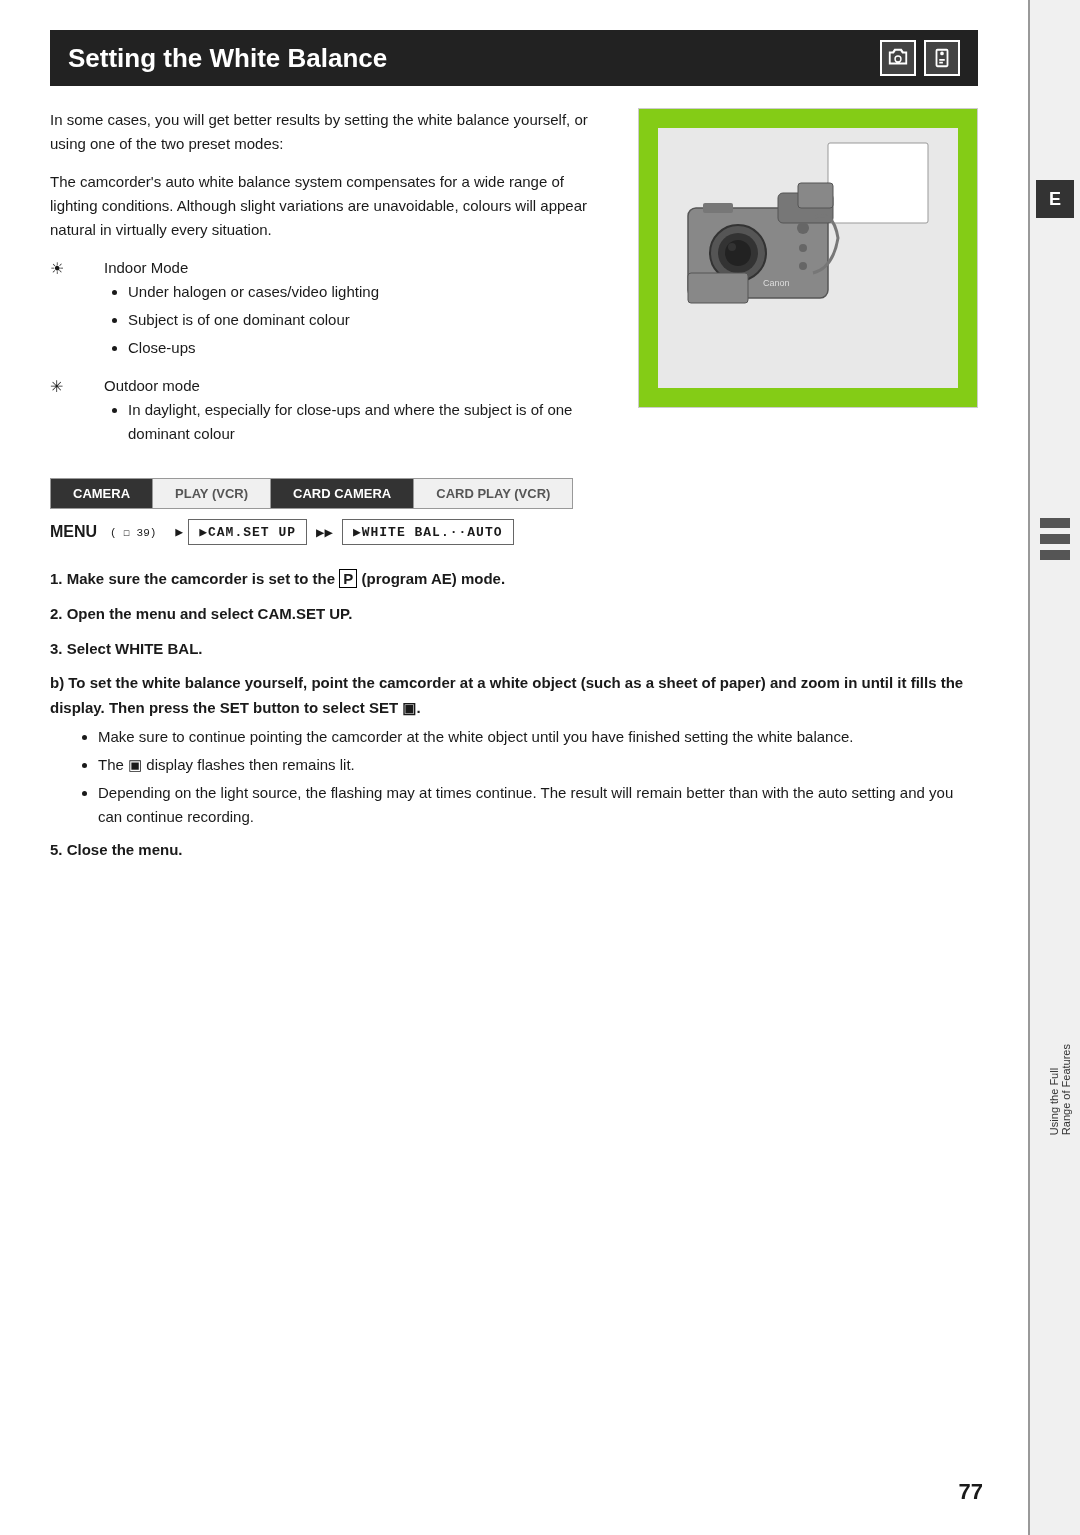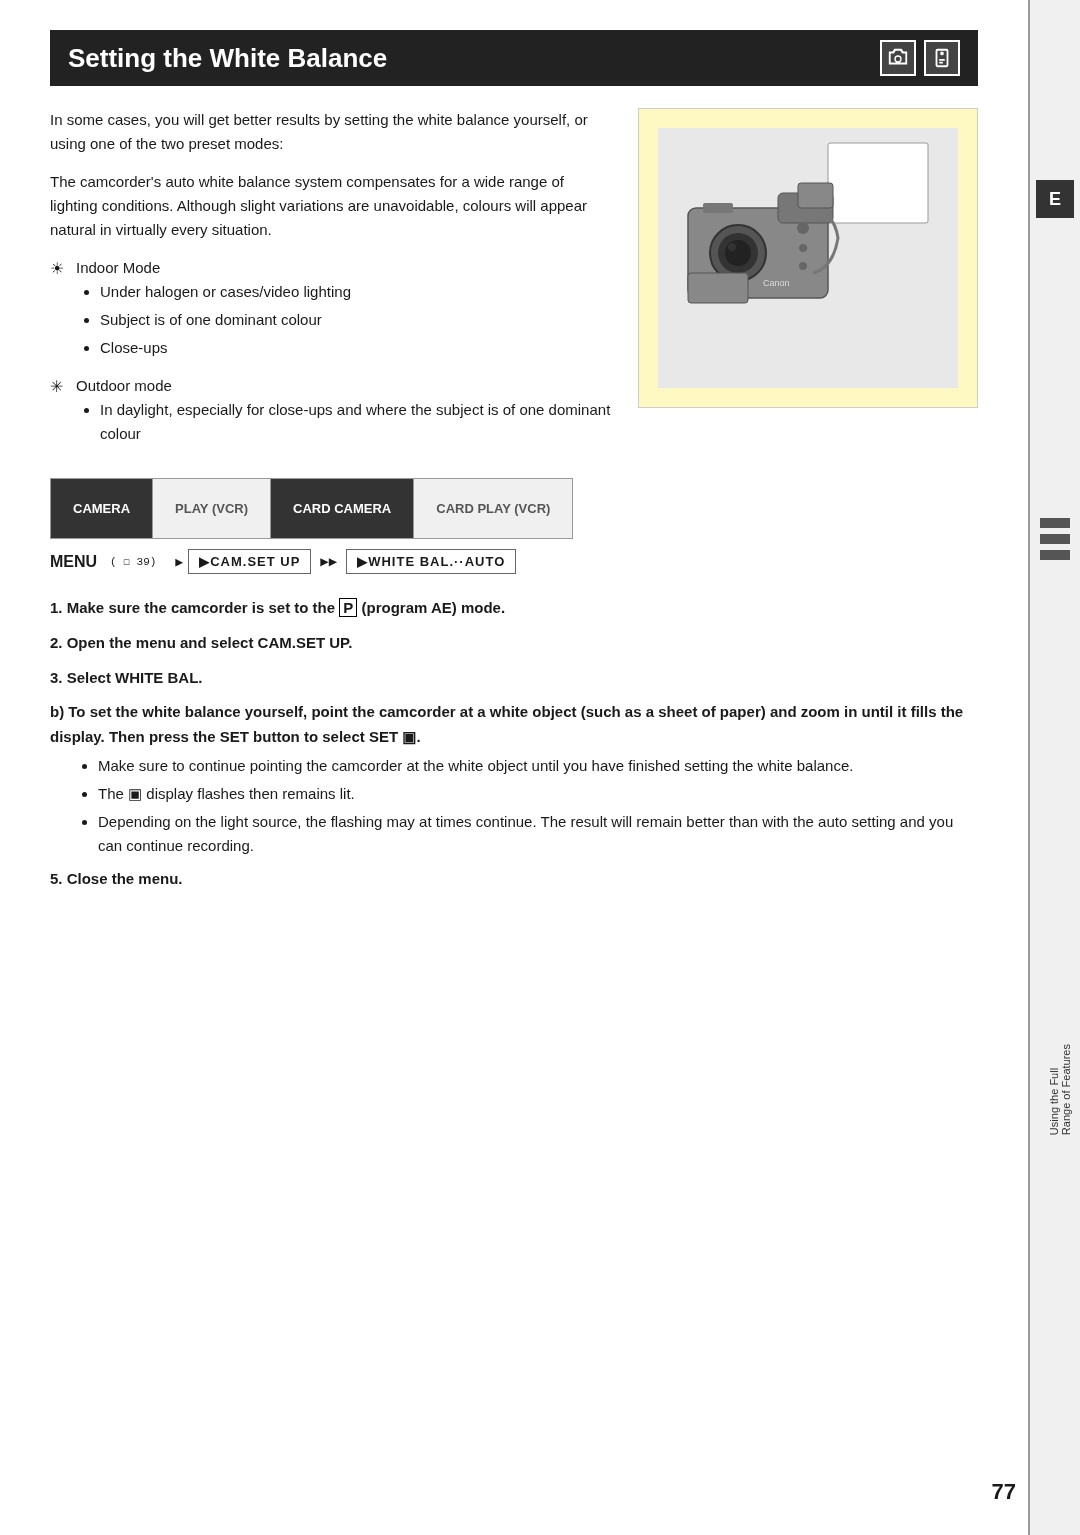--- a/index.html
+++ b/index.html
@@ -150,26 +150,27 @@
       margin-bottom: 6px;
     }
 
     .mode-icon {
       font-size: 16px;
       min-width: 20px;
     }
 
     .mode-text {
       flex: 1;
+      margin-left: 28px;
     }
 
     .camera-image-area {
       width: 340px;
       min-width: 340px;
-      background: #fef9c3;
+      background: #84cc16;
       border: 1px solid #ccc;
       display: flex;
       align-items: center;
       justify-content: center;
       height: 300px;
       position: relative;
     }
 
     
     .camera-svg-container {
@@ -182,21 +183,21 @@
 
     
     .mode-tabs {
       display: flex;
       margin-bottom: 10px;
       border: 1px solid #999;
       width: fit-content;
     }
 
     .mode-tab {
-      padding: 22px 22px;
+      padding: 7px 22px;
       font-size: 13px;
       font-weight: bold;
       border-right: 1px solid #999;
       white-space: nowrap;
     }
 
     .mode-tab:last-child {
       border-right: none;
     }
 
@@ -234,21 +235,21 @@
 
     .menu-arrow {
       margin-right: 4px;
     }
 
     .menu-item-box {
       border: 1px solid #666;
       padding: 4px 10px;
       background: #fff;
       font-size: 12px;
-      font-family: Liberation Sans, sans-serif;
+      font-family: Liberation Mono, monospace;
       font-weight: bold;
       letter-spacing: 1px;
     }
 
     .menu-double-arrow {
       margin: 0 8px;
       font-size: 14px;
     }
 
     
@@ -274,21 +275,21 @@
 
     .step-sub ul li {
       margin-bottom: 5px;
       line-height: 1.55;
     }
 
     
     .page-number {
       position: absolute;
       bottom: 30px;
-      right: 64px;
+      right: 97px;
       font-size: 22px;
       font-weight: bold;
     }
   </style>
 </head>
 <body>
 
 <div class="page-wrapper">
 
   <div class="right-sidebar">

